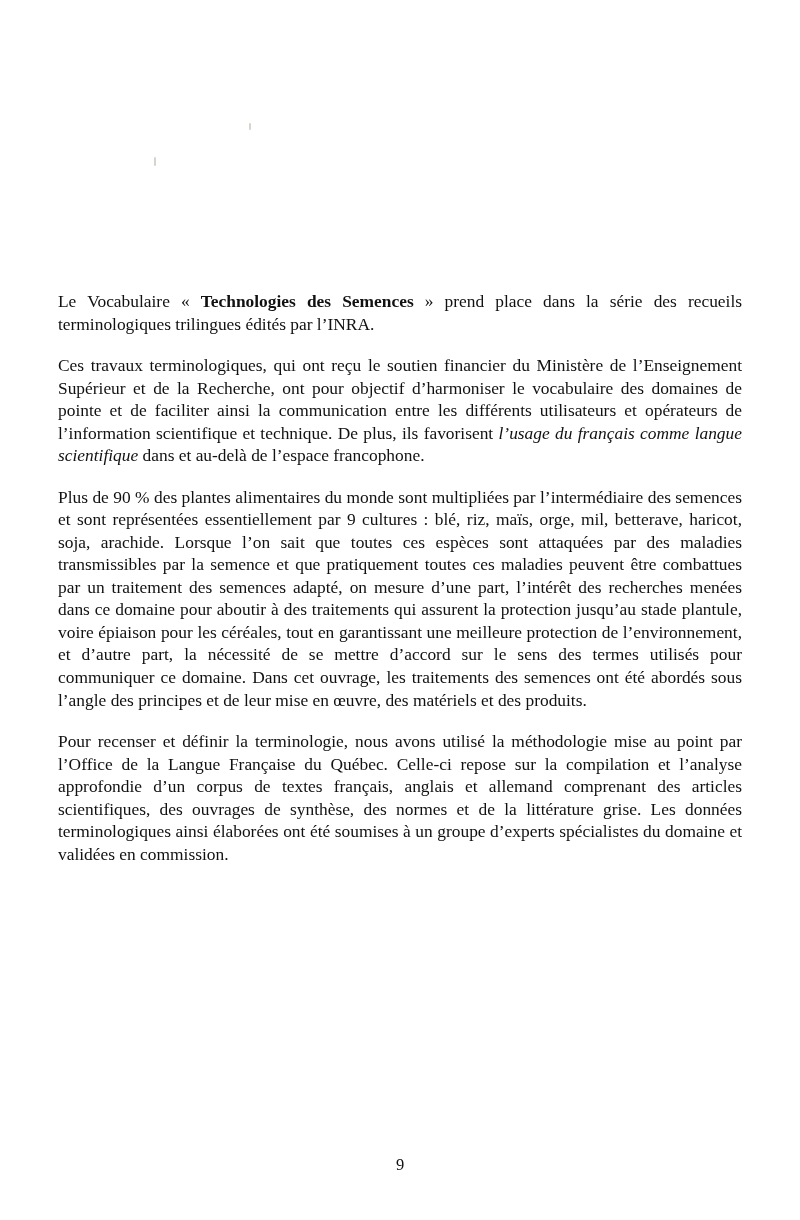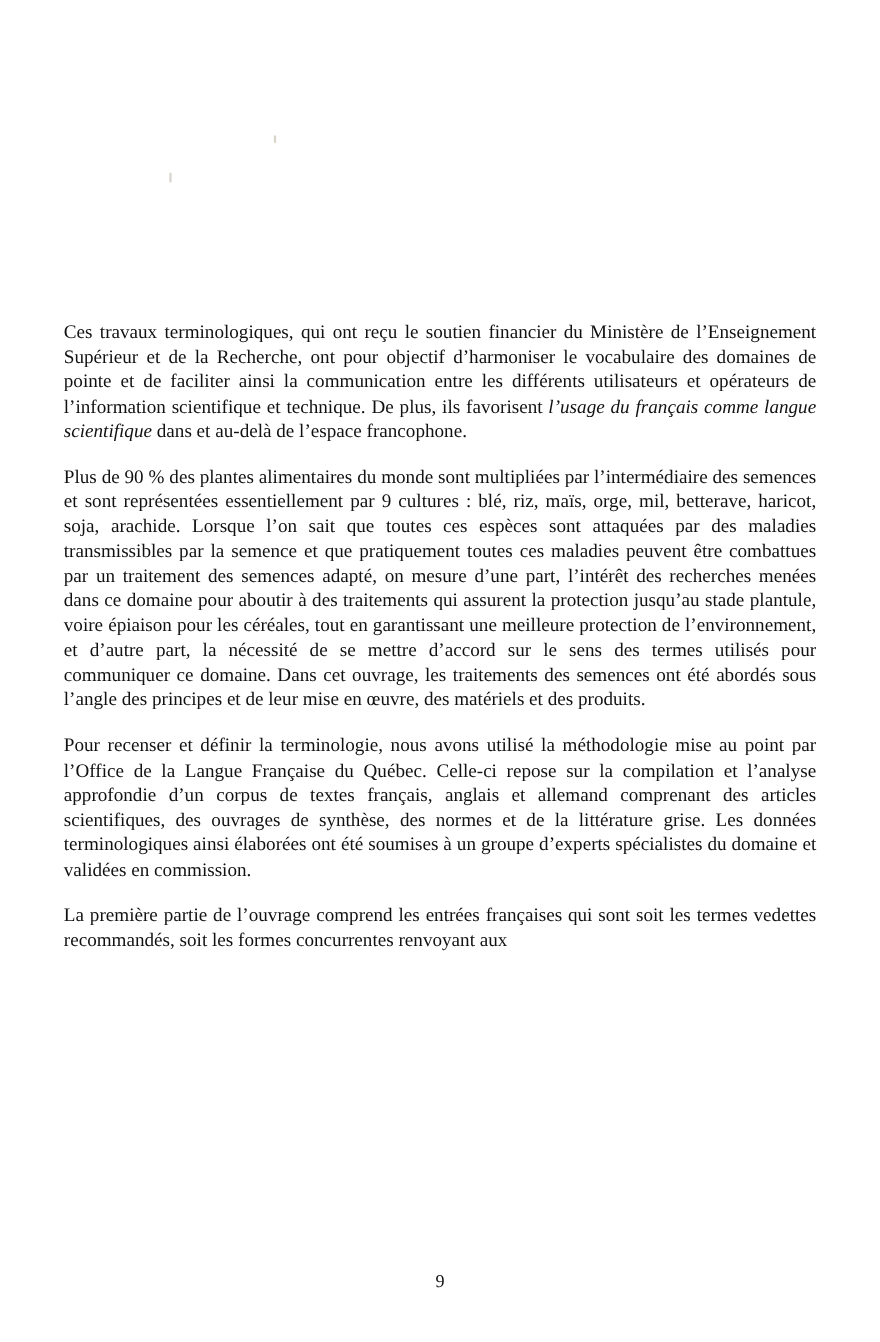--- a/index.html
+++ b/index.html
@@ -78,23 +78,23 @@
 
 <div class="page">
 
   <span class="speck s1"></span>
   <span class="speck s2"></span>
 
   <div class="content">
 
 
     <div id="paragraphs">
+        <p class="para"><span>Le Vocabulaire « </span><span class="bold">Technologies des Semences</span><span> » prend place dans la série des recueils terminologiques trilingues édités par l’INRA.</span></p>
         <p class="para"><span>Ces travaux terminologiques, qui ont reçu le soutien financier du Ministère de l’Enseignement Supérieur et de la Recherche, ont pour objectif d’harmoniser le vocabulaire des domaines de pointe et de faciliter ainsi la communication entre les différents utilisateurs et opérateurs de l’information scientifique et technique. De plus, ils favorisent </span><span class="italic">l’usage du français comme langue scientifique</span><span> dans et au-delà de l’espace francophone.</span></p>
         <p class="para"><span>Plus de 90 % des plantes alimentaires du monde sont multipliées par l’intermédiaire des semences et sont représentées essentiellement par 9 cultures : blé, riz, maïs, orge, mil, betterave, haricot, soja, arachide. Lorsque l’on sait que toutes ces espèces sont attaquées par des maladies transmissibles par la semence et que pratiquement toutes ces maladies peuvent être combattues par un traitement des semences adapté, on mesure d’une part, l’intérêt des recherches menées dans ce domaine pour aboutir à des traitements qui assurent la protection jusqu’au stade plantule, voire épiaison pour les céréales, tout en garantissant une meilleure protection de l’environnement, et d’autre part, la nécessité de se mettre d’accord sur le sens des termes utilisés pour communiquer ce domaine. Dans cet ouvrage, les traitements des semences ont été abordés sous l’angle des principes et de leur mise en œuvre, des matériels et des produits.</span></p>
         <p class="para"><span>Pour recenser et définir la terminologie, nous avons utilisé la méthodologie mise au point par l’Office de la Langue Française du Québec. Celle-ci repose sur la compilation et l’analyse approfondie d’un corpus de textes français, anglais et allemand comprenant des articles scientifiques, des ouvrages de synthèse, des normes et de la littérature grise. Les données terminologiques ainsi élaborées ont été soumises à un groupe d’experts spécialistes du domaine et validées en commission.</span></p>
-        <p class="para"><span>La première partie de l’ouvrage comprend les entrées françaises qui sont soit les termes vedettes recommandés, soit les formes concurrentes renvoyant aux</span></p>
       </div>
 
   </div>
 
   <div class="folio">9</div>
 
 </div>
 
 </body></html>

